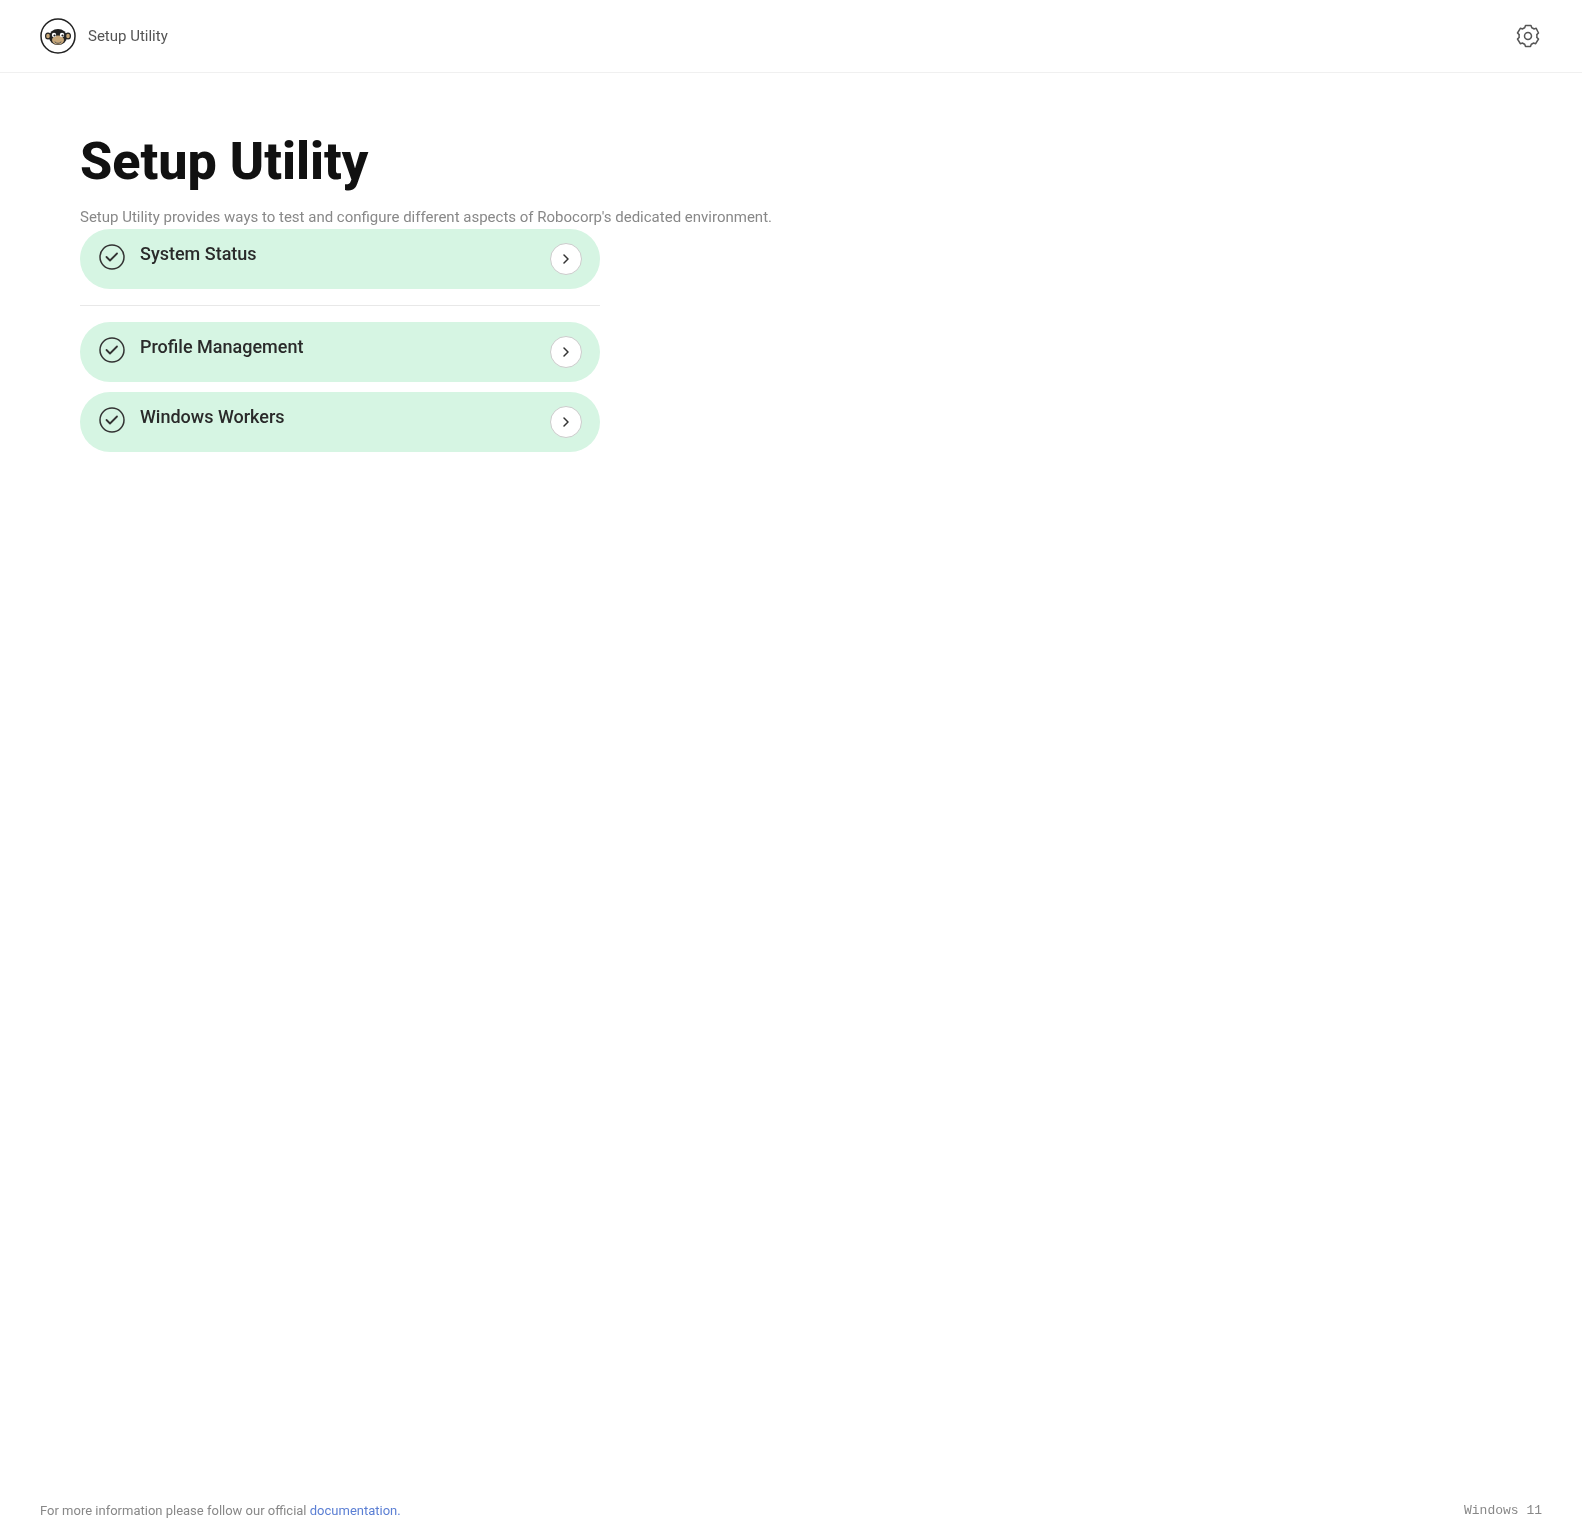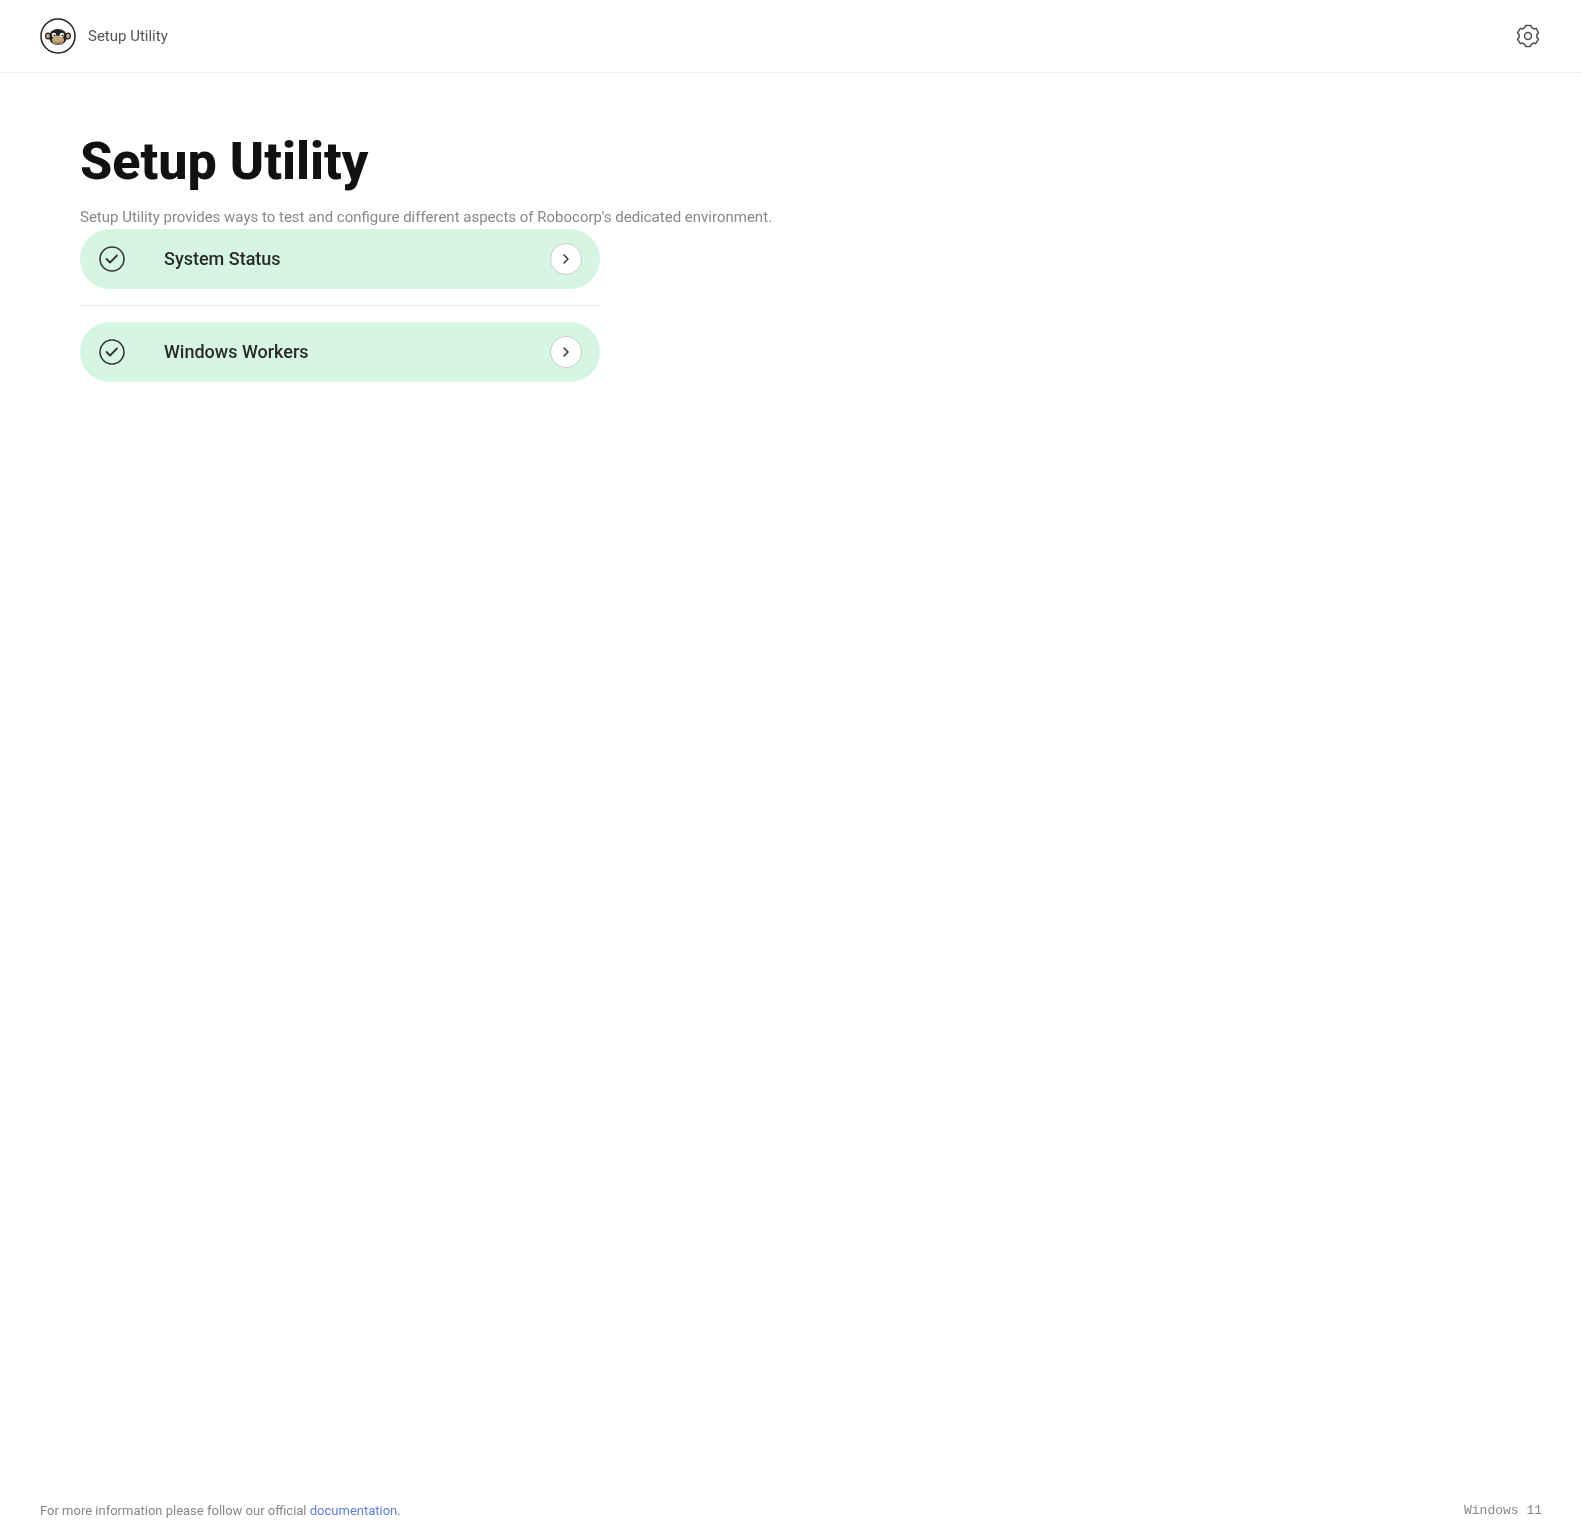--- a/index.html
+++ b/index.html
@@ -71,31 +71,29 @@
       line-height: 1.5;
     }
 
     
     .menu-section {
       margin-bottom: 0;
     }
 
     .menu-item {
       display: flex;
-      align-items: center;
       background: #d6f5e3;
       border-radius: 50px;
       padding: 14px 18px;
       cursor: pointer;
       margin-bottom: 0;
       transition: background 0.15s;
       position: relative;
       width: 100%;
       max-width: 520px;
-      gap: 24px;
     }
 
     .menu-divider {
       border: none;
       border-top: 1px solid #e8e8e8;
       margin: 16px 0;
       max-width: 520px;
     }
 
     .menu-item-group {
@@ -211,20 +209,34 @@
       </div>
     </div>
       </div>
       <hr class="menu-divider">
       <div class="menu-item-group">
         <div class="menu-item">
       <svg class="check-icon" viewBox="0 0 28 28" fill="none" xmlns="http://www.w3.org/2000/svg">
         <circle cx="14" cy="14" r="12" stroke="#333" stroke-width="1.5" fill="none"></circle>
         <path d="M8.5 14l3.5 3.5 7-7" stroke="#333" stroke-width="1.8" stroke-linecap="round" stroke-linejoin="round"></path>
       </svg>
+      <span class="menu-label">Profile Management</span>
+      <div class="chevron-btn">
+        <svg viewBox="0 0 14 14" fill="none" xmlns="http://www.w3.org/2000/svg">
+          <path d="M5 3l4 4-4 4" stroke="#333" stroke-width="1.5" stroke-linecap="round" stroke-linejoin="round"></path>
+        </svg>
+      </div>
+    </div>
+      </div>
+      <div class="menu-item-group">
+        <div class="menu-item">
+      <svg class="check-icon" viewBox="0 0 28 28" fill="none" xmlns="http://www.w3.org/2000/svg">
+        <circle cx="14" cy="14" r="12" stroke="#333" stroke-width="1.5" fill="none"></circle>
+        <path d="M8.5 14l3.5 3.5 7-7" stroke="#333" stroke-width="1.8" stroke-linecap="round" stroke-linejoin="round"></path>
+      </svg>
       <span class="menu-label">Windows Workers</span>
       <div class="chevron-btn">
         <svg viewBox="0 0 14 14" fill="none" xmlns="http://www.w3.org/2000/svg">
           <path d="M5 3l4 4-4 4" stroke="#333" stroke-width="1.5" stroke-linecap="round" stroke-linejoin="round"></path>
         </svg>
       </div>
     </div>
       </div>
     </div>
 </main>

